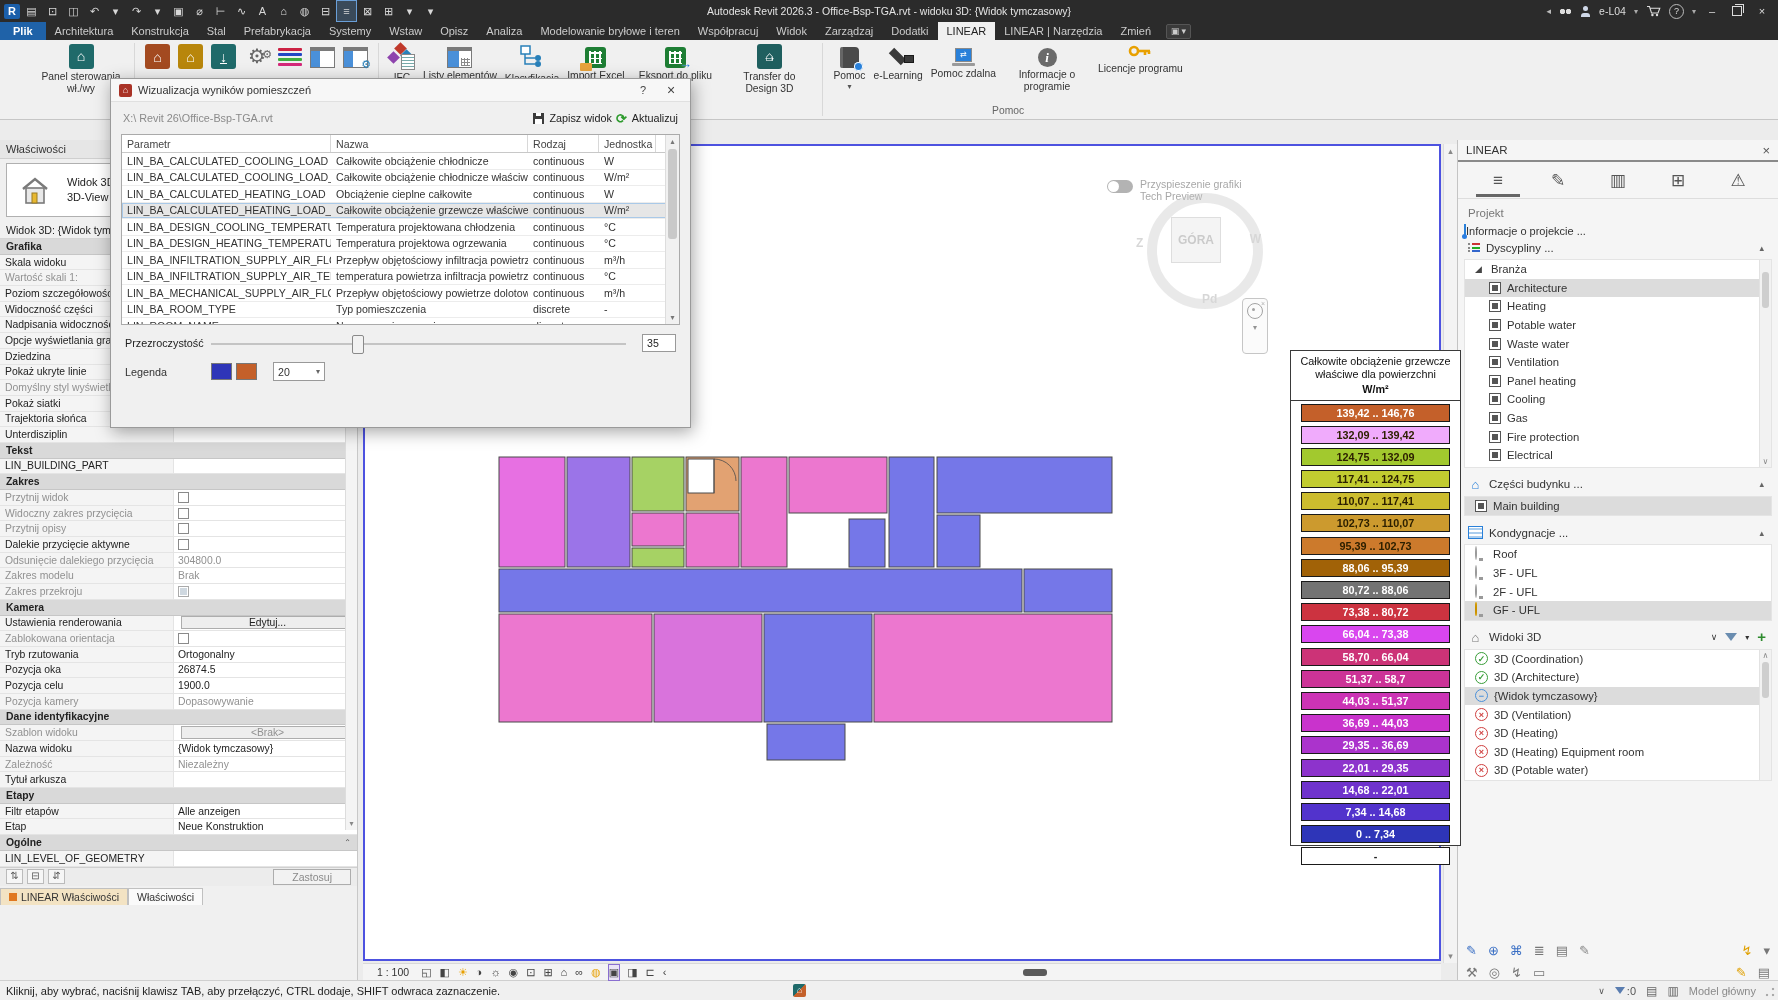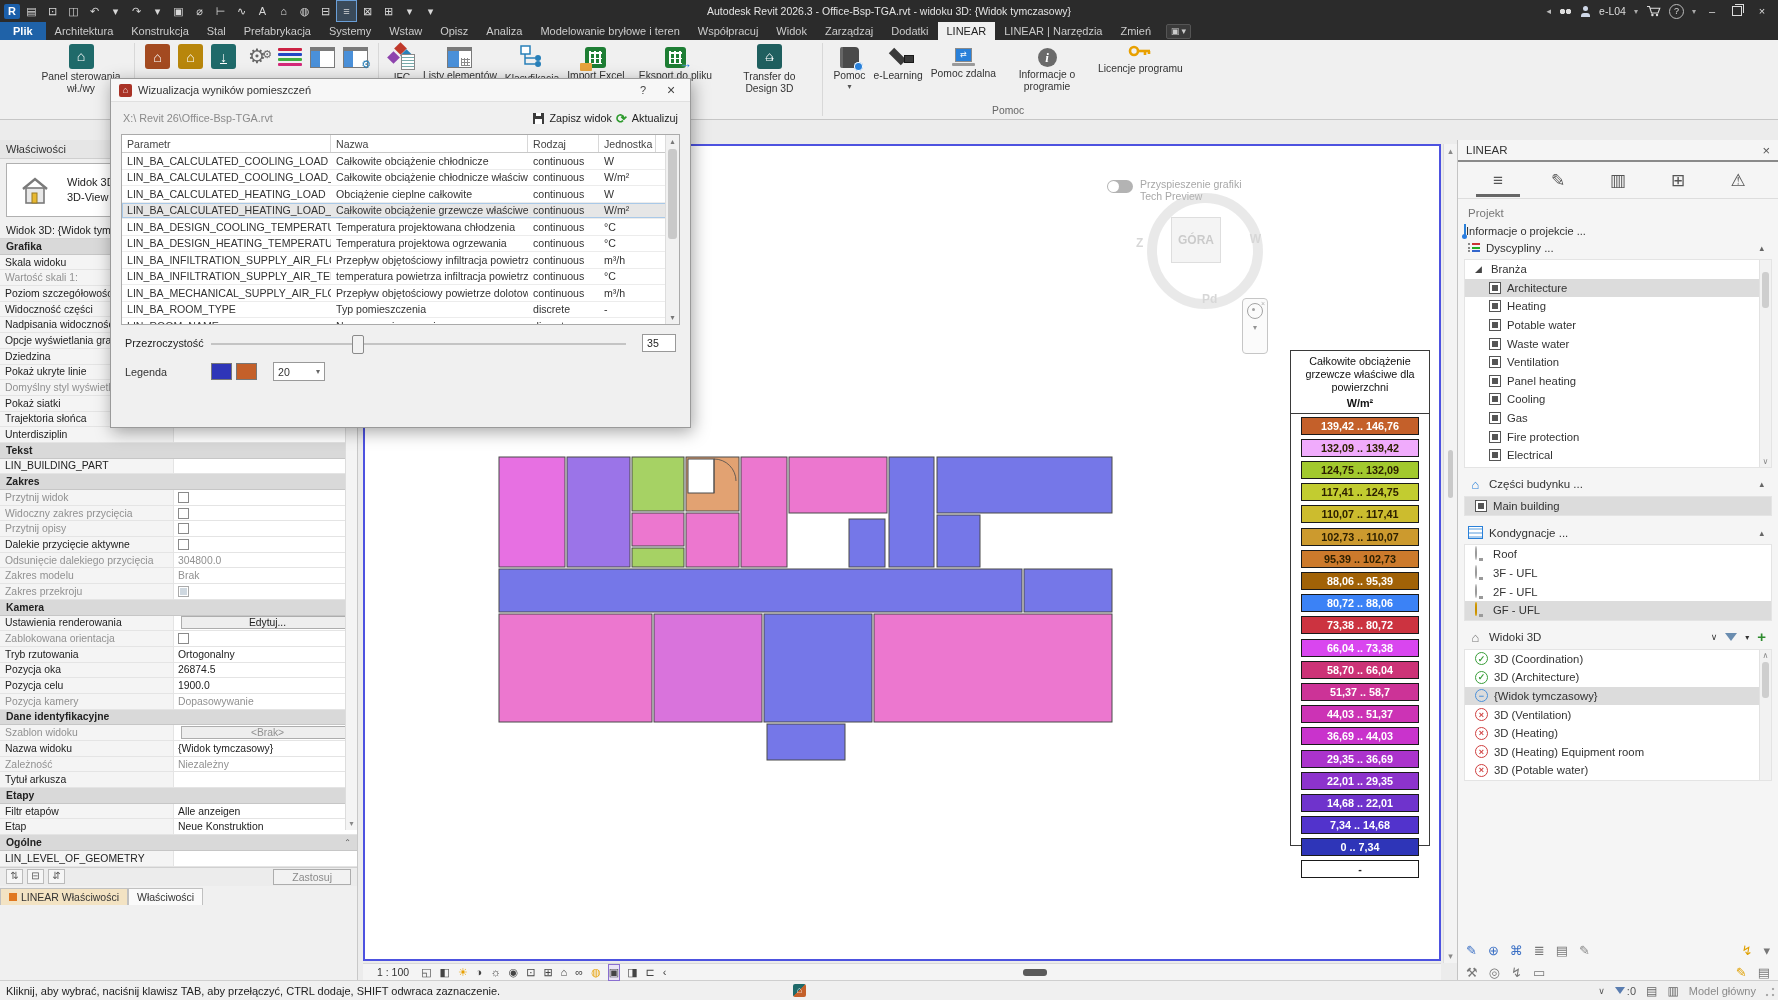--- a/index.html
+++ b/index.html
@@ -101,21 +101,21 @@
   #gpu-toggle .tgtext .it{}
   #viewcube{position:absolute;left:775px;top:40px;width:115px;height:115px;opacity:.38}
   #vc-ring{position:absolute;left:7px;top:7px;width:96px;height:96px;border:10px solid #c8c8c8;border-radius:50%}
   #vc-face{position:absolute;left:31px;top:31px;width:48px;height:44px;background:#e4e4e4;border:1px solid #aaa;display:flex;align-items:center;justify-content:center;font-size:12px;color:#777;font-weight:bold}
   .vc-l{position:absolute;font-size:12px;color:#999;font-weight:bold}
   #navbar-widget{position:absolute;left:877px;top:152px;width:24px;height:50px;background:#fbfbfb;border:1px solid #c0c0c0;border-radius:4px;display:flex;flex-direction:column;align-items:center;padding-top:4px;gap:4px;opacity:.9}
   #navbar-widget .wheel{width:14px;height:14px;border:1.5px solid #9a9a9a;border-radius:50%;position:relative}
   #navbar-widget .wheel:before{content:"";position:absolute;left:4px;top:4px;width:3px;height:3px;border-radius:50%;background:#9a9a9a}
   #navbar-widget .nx{position:absolute;right:2px;top:1px;font-size:7px;color:#aaa}
   
-  #legend{left:1290px;top:350px;width:140px;height:496px;background:#fff;border:1px solid #3a3a3a;box-sizing:border-box;z-index:5}
+  #legend{left:1290px;top:350px;width:171px;height:496px;background:#fff;border:1px solid #3a3a3a;box-sizing:border-box;z-index:5}
   #legend-head{border-bottom:1px solid #3a3a3a;padding:4px 6px 3px;text-align:center;font-size:10.8px;color:#111;line-height:1.22}
   #legend-unit{font-weight:bold;margin-top:2px}
   #bands{padding-top:3px}
   .band{height:16px;margin:0 10px 4.2px;border:1px solid #1a1a1a;font-size:10.8px;font-weight:bold;text-align:center;line-height:16px}
   
   #vscroll{left:1443px;top:144px;width:14px;height:819px;background:#f3f3f3;border-left:1px solid #dcdcdc;box-sizing:border-box;color:#888;font-size:9px;text-align:center}
   #vscroll .thumb{margin:6px 2px;height:48px;background:#c9c9c9;border-radius:4px;position:absolute;left:2px;right:2px;top:300px}
   #viewctl{left:363px;top:963px;width:1078px;height:17px;background:#f4f4f4;border-top:1px solid #d8d8d8;display:flex;align-items:center;gap:8px;padding-left:14px;box-sizing:border-box;z-index:6}
   #viewctl .vci{font-size:11px;color:#444;line-height:15px}
   #viewctl .scale{font-size:10.5px;color:#333;margin-right:4px}
@@ -727,21 +727,21 @@
   </div>
   <div id="bands">
       <div class="band" style="background: rgb(196, 96, 42); color: rgb(255, 255, 255);">139,42 .. 146,76</div>
       <div class="band" style="background: #f0abfc; color: rgb(45, 32, 0);">132,09 .. 139,42</div>
       <div class="band" style="background: rgb(162, 201, 46); color: rgb(45, 32, 0);">124,75 .. 132,09</div>
       <div class="band" style="background: rgb(194, 204, 48); color: rgb(45, 32, 0);">117,41 .. 124,75</div>
       <div class="band" style="background: rgb(204, 188, 46); color: rgb(45, 32, 0);">110,07 .. 117,41</div>
       <div class="band" style="background: rgb(204, 154, 46); color: rgb(45, 32, 0);">102,73 .. 110,07</div>
       <div class="band" style="background: rgb(204, 122, 44); color: rgb(45, 32, 0);">95,39 .. 102,73</div>
       <div class="band" style="background: #a16207; color: rgb(255, 255, 255);">88,06 .. 95,39</div>
-      <div class="band" style="background: #3b82f6; color: rgb(255, 255, 255);">80,72 .. 88,06</div>
+      <div class="band" style="background: #737373; color: rgb(255, 255, 255);">80,72 .. 88,06</div>
       <div class="band" style="background: rgb(204, 51, 64); color: rgb(255, 255, 255);">73,38 .. 80,72</div>
       <div class="band" style="background: #d946ef; color: rgb(255, 255, 255);">66,04 .. 73,38</div>
       <div class="band" style="background: rgb(204, 51, 119); color: rgb(255, 255, 255);">58,70 .. 66,04</div>
       <div class="band" style="background: rgb(204, 51, 151); color: rgb(255, 255, 255);">51,37 .. 58,7</div>
       <div class="band" style="background: rgb(204, 51, 181); color: rgb(255, 255, 255);">44,03 .. 51,37</div>
       <div class="band" style="background: rgb(201, 51, 204); color: rgb(255, 255, 255);">36,69 .. 44,03</div>
       <div class="band" style="background: rgb(171, 51, 204); color: rgb(255, 255, 255);">29,35 .. 36,69</div>
       <div class="band" style="background: rgb(141, 51, 204); color: rgb(255, 255, 255);">22,01 .. 29,35</div>
       <div class="band" style="background: rgb(111, 51, 204); color: rgb(255, 255, 255);">14,68 .. 22,01</div>
       <div class="band" style="background: rgb(82, 51, 204); color: rgb(255, 255, 255);">7,34 .. 14,68</div>

